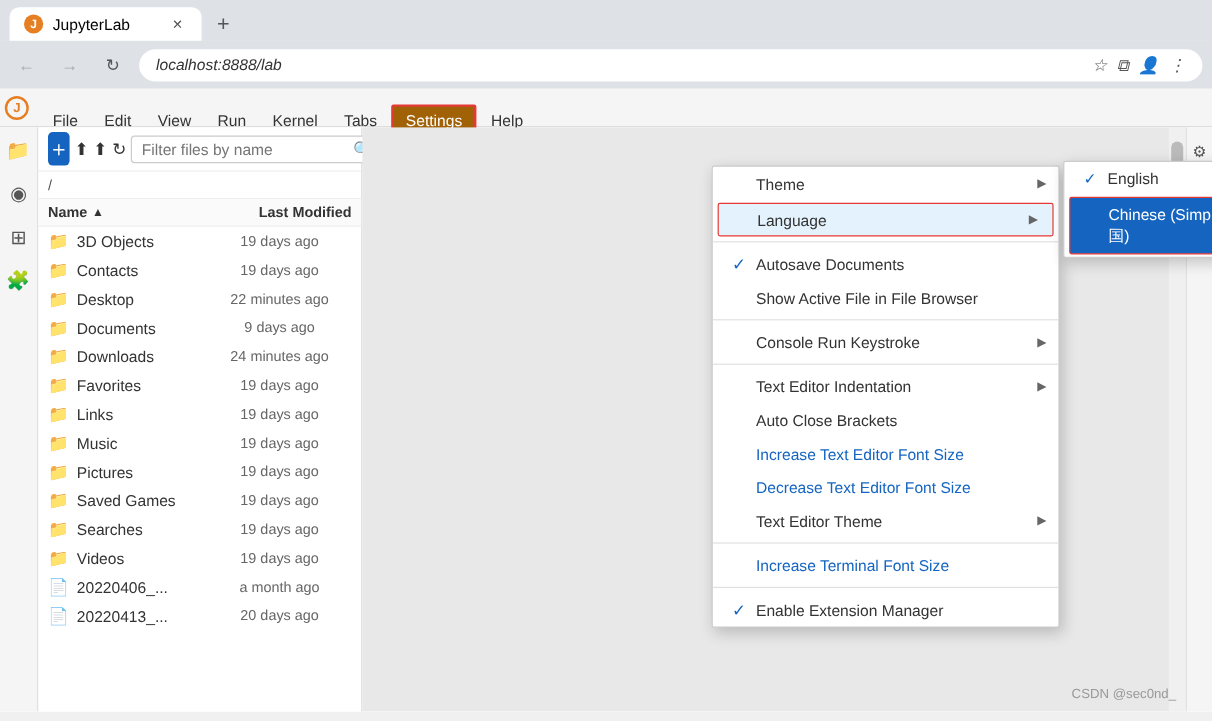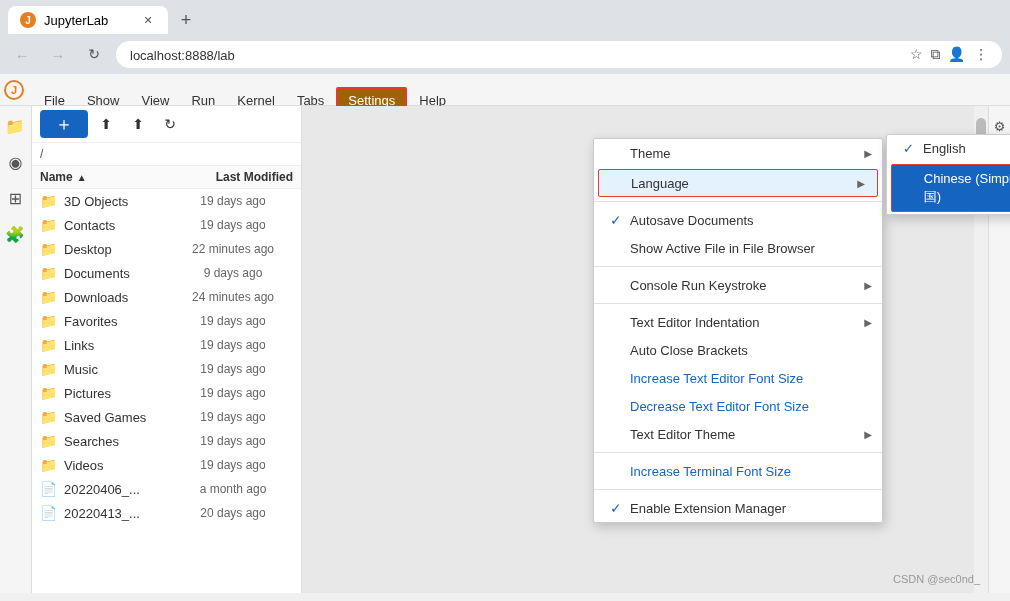--- a/index.html
+++ b/index.html
@@ -6,21 +6,21 @@
     body { font-family: -apple-system, BlinkMacSystemFont, 'Segoe UI', Arial, sans-serif; font-size: 13px; background: #f0f0f0; width: 1010px; height: 601px; overflow: hidden; }
     .tab-bar { display: flex; align-items: center; padding: 6px 8px 0; gap: 4px; background: #dee1e6; }
     .browser-tab { display: flex; align-items: center; background: white; border-radius: 8px 8px 0 0; padding: 6px 12px; font-size: 13px; gap: 8px; min-width: 160px; }
     .browser-tab .favicon { width: 16px; height: 16px; background: #e67e22; border-radius: 50%; display: flex; align-items: center; justify-content: center; color: white; font-size: 10px; font-weight: bold; }
     .tab-close { width: 16px; height: 16px; border-radius: 50%; display: flex; align-items: center; justify-content: center; cursor: pointer; font-size: 11px; color: #555; margin-left: auto; }
     .new-tab-btn { width: 28px; height: 28px; border-radius: 50%; display: flex; align-items: center; justify-content: center; cursor: pointer; color: #555; font-size: 18px; }
 
     .address-bar-row { display: flex; align-items: center; padding: 6px 8px; background: #dee1e6; gap: 8px; }
     .nav-btn { width: 28px; height: 28px; border-radius: 50%; display: flex; align-items: center; justify-content: center; cursor: pointer; color: #555; font-size: 14px; }
     .nav-btn.disabled { color: #aaa; cursor: default; }
-    .address-bar { flex: 1; background: white; border-radius: 20px; padding: 5px 14px; font-size: 13px; display: flex; align-items: flex-end; gap: 8px; }
+    .address-bar { flex: 1; background: white; border-radius: 20px; padding: 5px 14px; font-size: 13px; display: flex; align-items: flex-start; gap: 8px; font-style: italic; }
     .address-text { color: #333; }
     .address-icons { margin-left: auto; display: flex; gap: 8px; color: #555; }
     .address-icon { cursor: pointer; font-size: 14px; }
 
     
     .app-container { display: flex; flex-direction: column; width: 100%; height: calc(601px - 82px); background: white; }
 
     
     .menu-bar { display: flex; align-items: center; padding: 0 4px; height: 32px; background: #f5f5f5; border-bottom: 1px solid #ddd; gap: 2px; }
     .menu-logo { display: flex; align-items: center; margin-right: 8px; }
@@ -124,21 +124,21 @@
 
 <div class="app-container">
 
   <div class="menu-bar">
     <div class="menu-logo">
       <div class="menu-logo-circle">
           <span style="color:#e67e22;font-weight:bold;font-size:11px;">J</span>
         </div>
     </div>
     <div class="menu-item">File</div>
-    <div class="menu-item">Show</div>
+    <div class="menu-item">Edit</div>
     <div class="menu-item">View</div>
     <div class="menu-item">Run</div>
     <div class="menu-item">Kernel</div>
     <div class="menu-item">Tabs</div>
     <div class="menu-item settings-active">Settings</div>
     <div class="menu-item">Help</div>
   </div>
 
   <div class="main-content">
 
@@ -148,20 +148,24 @@
       <div class="sidebar-icon">⊞</div>
       <div class="sidebar-icon">🧩</div>
     </div>
 
     <div class="file-panel">
       <div class="file-panel-toolbar">
         <div class="toolbar-btn primary">＋</div>
         <div class="toolbar-btn">⬆</div>
         <div class="toolbar-btn">⬆</div>
         <div class="toolbar-btn">↻</div>
+        <div class="search-box">
+          <input placeholder="Filter files by name" style="">
+          <span class="search-icon">🔍</span>
+        </div>
       </div>
       <div class="file-path">/</div>
       <div class="file-table-header">
         <div class="file-col-name">
           <span>Name</span>
           <span style="font-size:10px;">▲</span>
         </div>
         <div class="file-col-modified">Last Modified</div>
       </div>
       <div class="file-list">

